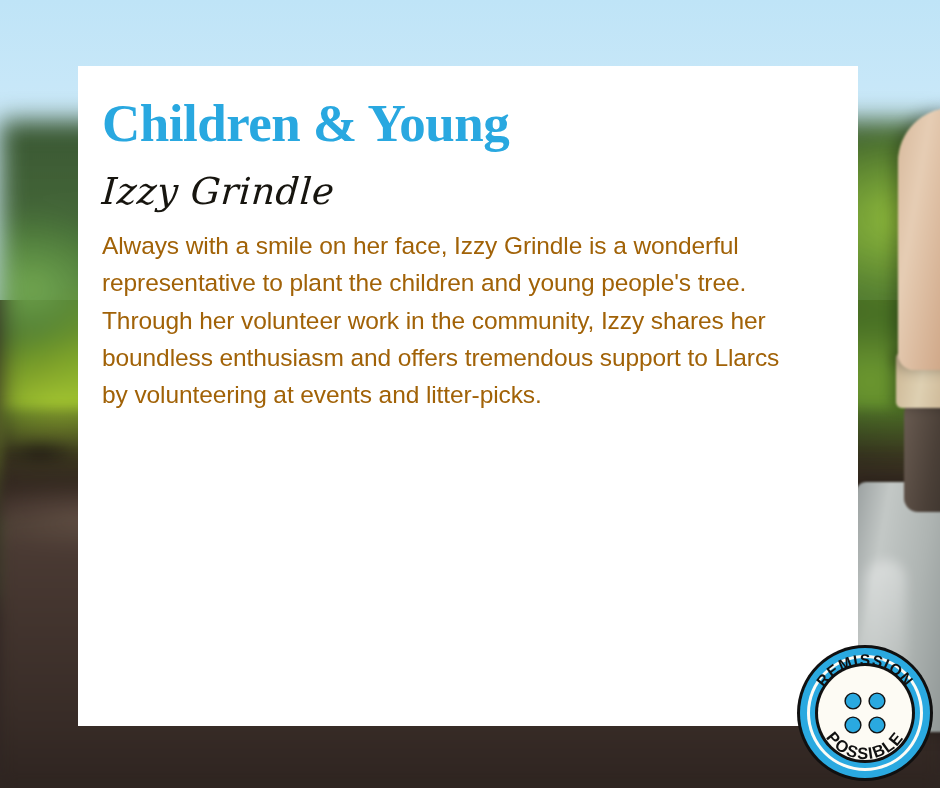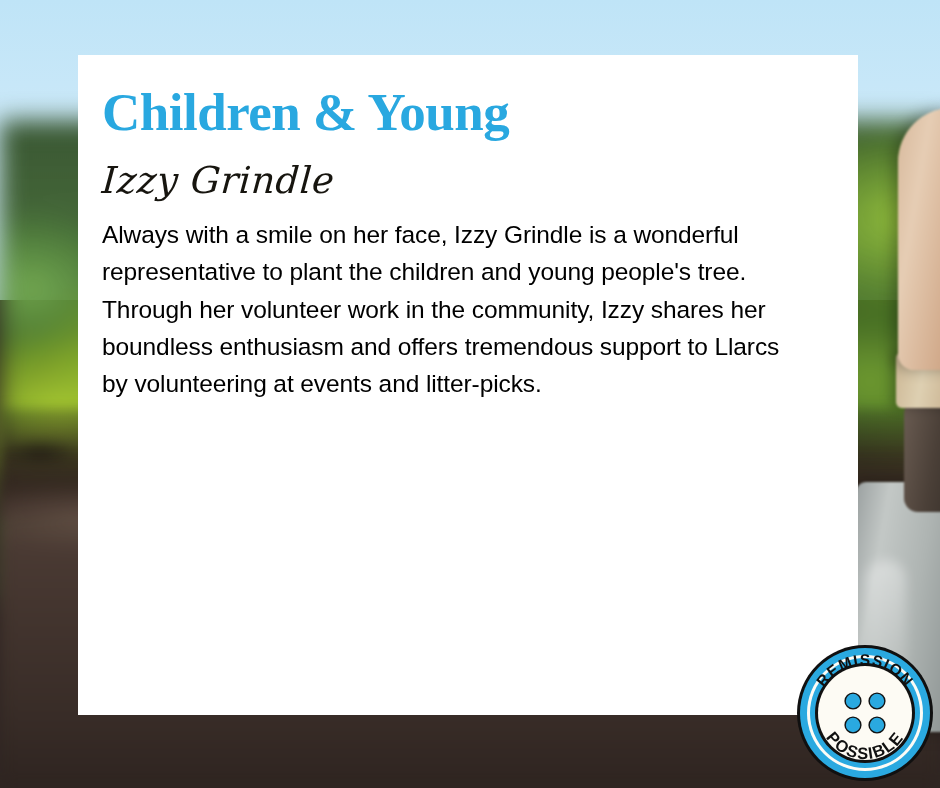--- a/index.html
+++ b/index.html
@@ -132,21 +132,21 @@
     border-radius: 20px;
     background: linear-gradient(180deg, rgba(255,255,255,.38), rgba(255,255,255,0));
     filter: blur(6px);
   }
   .trowel-soft { filter: blur(1.2px); }
 
   
   .card {
     position: absolute;
     left: 78px;
-    top: 55px;
+    top: 66px;
     width: 780px;
     height: 660px;
     background: #ffffff;
     box-shadow: 0 0 0 rgba(0,0,0,0);
   }
   .card-inner {
     padding: 30px 24px 0 24px;
   }
 
   .title {
@@ -183,21 +183,21 @@
     letter-spacing: 0.5px;
     transform: skewX(-4deg);
     display: inline-block;
   }
 
   .body-text {
     margin: 14px 0 0 0;
     font-family: "Liberation Sans", sans-serif;
     font-size: 24.5px;
     line-height: 1.52;
-    color: #000000;
+    color: #a16207;
     max-width: 690px;
     letter-spacing: -0.1px;
   }
 
   
   .badge {
     position: absolute;
     left: 795px;
     top: 643px;
     width: 140px;

